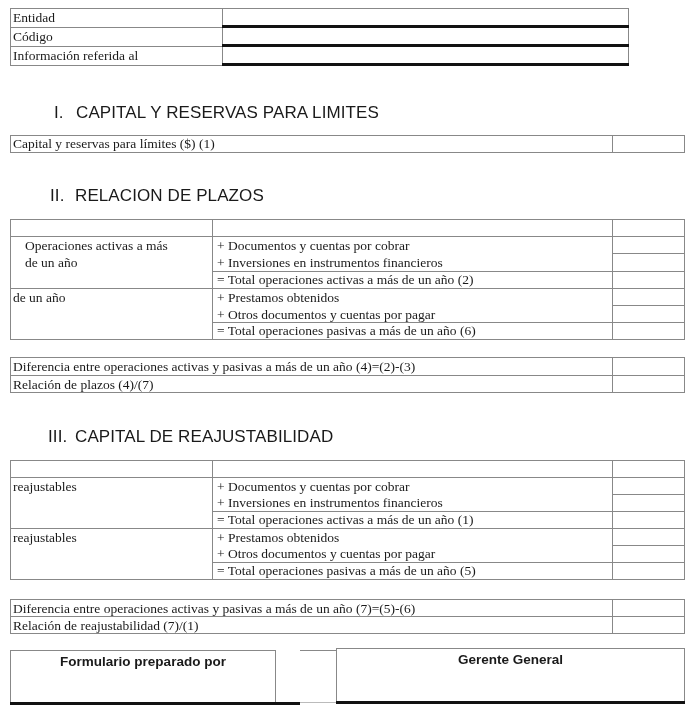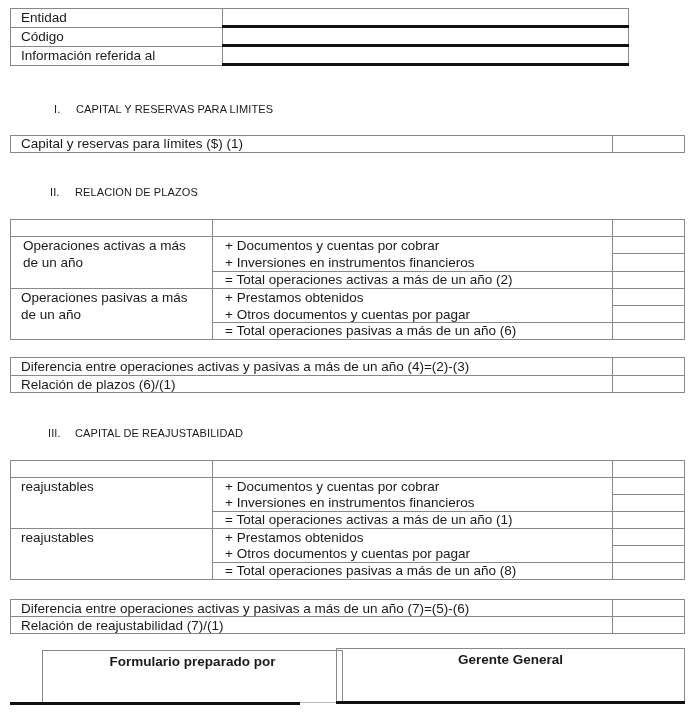--- a/index.html
+++ b/index.html
@@ -1,26 +1,26 @@
 <!DOCTYPE html>
 <html><head>
 <meta charset="utf-8">
 <style>
   html, body { margin: 0; padding: 0; background: #ffffff; }
   body {
     width: 700px; height: 712px; position: relative; overflow: hidden;
     font-family: "Liberation Sans", sans-serif; color: #1a1a1a; font-size: 13.5px;
   }
   .abs { position: absolute; box-sizing: border-box; }
-  .cell { position: absolute; box-sizing: border-box; padding-left: 11px; line-height: 17px; white-space: nowrap; }
+  .cell { position: absolute; box-sizing: border-box; padding-left: 3px; line-height: 17px; white-space: nowrap; font-family: Liberation Serif, serif; }
   .bx { border: 1px solid #888; }
   .hline { position: absolute; height: 0; border-top: 1px solid #888; }
   .vline { position: absolute; width: 0; border-left: 1px solid #888; }
   .thick { position: absolute; height: 0; border-top: 3px solid #111; }
-  .heading { position: absolute; font-size: 11px; letter-spacing: 0.1px; white-space: nowrap; }
+  .heading { position: absolute; font-size: 17px; letter-spacing: 0.1px; white-space: nowrap; }
   .heading .num { display: inline-block; width: 22px; }
   .sig-title { position: absolute; left: 0; right: 0; top: 3px; text-align: center; font-weight: bold; font-size: 13.5px; }
   input.val {
     position: absolute; box-sizing: border-box; border: none; background: transparent;
     font-family: "Liberation Sans", sans-serif; font-size: 13px; padding: 0 4px; outline: none;
   }
 </style>
 </head>
 <body>
 
@@ -54,48 +54,47 @@
 <div class="abs bx" style="left:10px; top:219px; width:675px; height:121px;"></div>
 <div class="vline" style="left:212px; top:219px; height:121px;"></div>
 <div class="vline" style="left:612px; top:219px; height:121px;"></div>
 <div class="hline" style="left:10px; top:236px; width:675px;"></div>
 <div class="hline" style="left:212px; top:271px; width:473px;"></div>
 <div class="hline" style="left:10px; top:288px; width:675px;"></div>
 <div class="hline" style="left:212px; top:322px; width:473px;"></div>
 <div class="hline" style="left:612px; top:253px; width:73px;"></div>
 <div class="hline" style="left:612px; top:305px; width:73px;"></div>
 
-<div class="cell" style="left:12px; top:237px;">
+<div class="cell" style="left:22px; top:237px;">
   <div>Operaciones activas a más</div>
   <div>de un año</div>
 </div>
 <div class="cell" style="left:214px; top:237px;">+ Documentos y cuentas por cobrar</div>
 <div class="cell" style="left:214px; top:254px;">+ Inversiones en instrumentos financieros</div>
 <div class="cell" style="left:214px; top:271px;">= Total operaciones activas a más de un año (2)</div>
 
 <div class="cell" style="left:10px; top:289px;">
-  <div>Operaciones pasivas a más</div>
   <div>de un año</div>
 </div>
 <div class="cell" style="left:214px; top:289px;">+ Prestamos obtenidos</div>
 <div class="cell" style="left:214px; top:306px;">+ Otros documentos y cuentas por pagar</div>
 <div class="cell" style="left:214px; top:322px;">= Total operaciones pasivas a más de un año (6)</div>
 
 <input class="val" style="left: 614px; top: 237px; width: 69px; height: 16px;">
 <input class="val" style="left: 614px; top: 254px; width: 69px; height: 16px;">
 <input class="val" style="left: 614px; top: 272px; width: 69px; height: 15px;">
 <input class="val" style="left: 614px; top: 289px; width: 69px; height: 15px;">
 <input class="val" style="left: 614px; top: 306px; width: 69px; height: 15px;">
 <input class="val" style="left: 614px; top: 323px; width: 69px; height: 16px;">
 
 <div class="abs bx" style="left:10px; top:357px; width:675px; height:36px;"></div>
 <div class="vline" style="left:612px; top:357px; height:36px;"></div>
 <div class="hline" style="left:10px; top:375px; width:675px;"></div>
 <div class="cell" style="left:10px; top:358px;">Diferencia entre operaciones activas y pasivas a más de un año (4)=(2)-(3)</div>
-<div class="cell" style="left:10px; top:376px;">Relación de plazos (6)/(1)</div>
+<div class="cell" style="left:10px; top:376px;">Relación de plazos (4)/(7)</div>
 <input class="val" style="left: 614px; top: 358px; width: 69px; height: 16px;" value="">
 <input class="val" style="left: 614px; top: 376px; width: 69px; height: 16px;" value="">
 
 <div class="heading" style="left:48px; top:427px;">
   <span class="num" style="width:27px;">III.</span><span>CAPITAL DE REAJUSTABILIDAD</span>
 </div>
 
 <div class="abs bx" style="left:10px; top:460px; width:675px; height:120px;"></div>
 <div class="vline" style="left:212px; top:460px; height:120px;"></div>
 <div class="vline" style="left:612px; top:460px; height:120px;"></div>
@@ -111,38 +110,38 @@
 </div>
 <div class="cell" style="left:214px; top:478px;">+ Documentos y cuentas por cobrar</div>
 <div class="cell" style="left:214px; top:494px;">+ Inversiones en instrumentos financieros</div>
 <div class="cell" style="left:214px; top:511px;">= Total operaciones activas a más de un año (1)</div>
 
 <div class="cell" style="left:10px; top:529px;">
   <div>reajustables</div>
 </div>
 <div class="cell" style="left:214px; top:529px;">+ Prestamos obtenidos</div>
 <div class="cell" style="left:214px; top:545px;">+ Otros documentos y cuentas por pagar</div>
-<div class="cell" style="left:214px; top:562px;">= Total operaciones pasivas a más de un año (8)</div>
+<div class="cell" style="left:214px; top:562px;">= Total operaciones pasivas a más de un año (5)</div>
 
 <input class="val" style="left: 614px; top: 478px; width: 69px; height: 15px;">
 <input class="val" style="left: 614px; top: 495px; width: 69px; height: 15px;">
 <input class="val" style="left: 614px; top: 512px; width: 69px; height: 15px;">
 <input class="val" style="left: 614px; top: 529px; width: 69px; height: 15px;">
 <input class="val" style="left: 614px; top: 546px; width: 69px; height: 15px;">
 <input class="val" style="left: 614px; top: 563px; width: 69px; height: 16px;">
 
 <div class="abs bx" style="left:10px; top:599px; width:675px; height:35px;"></div>
 <div class="vline" style="left:612px; top:599px; height:35px;"></div>
 <div class="hline" style="left:10px; top:616px; width:675px;"></div>
 <div class="cell" style="left:10px; top:600px;">Diferencia entre operaciones activas y pasivas a más de un año (7)=(5)-(6)</div>
 <div class="cell" style="left:10px; top:617px;">Relación de reajustabilidad (7)/(1)</div>
 <input class="val" style="left: 614px; top: 600px; width: 69px; height: 15px;" value="">
 <input class="val" style="left: 614px; top: 617px; width: 69px; height: 16px;" value="">
 
-<div class="abs bx" style="left:10px; top:650px; width:301px; height:53px;margin-left:32px;">
+<div class="abs bx" style="left:10px; top:650px; width:266px; height:53px;">
   <div class="sig-title">Formulario preparado por</div>
 </div>
 <div class="thick" style="left:10px; top:702px; width:290px;"></div>
 <div class="abs" style="left:300px; top:650px; width:36px; height:53px; border-top:1px solid #888; border-bottom:1px solid #bbb;"></div>
 <div class="abs bx" style="left:336px; top:648px; width:349px; height:54px;">
   <div class="sig-title">Gerente General</div>
 </div>
 <div class="thick" style="left:336px; top:701px; width:349px;"></div>
 
 </body></html>

